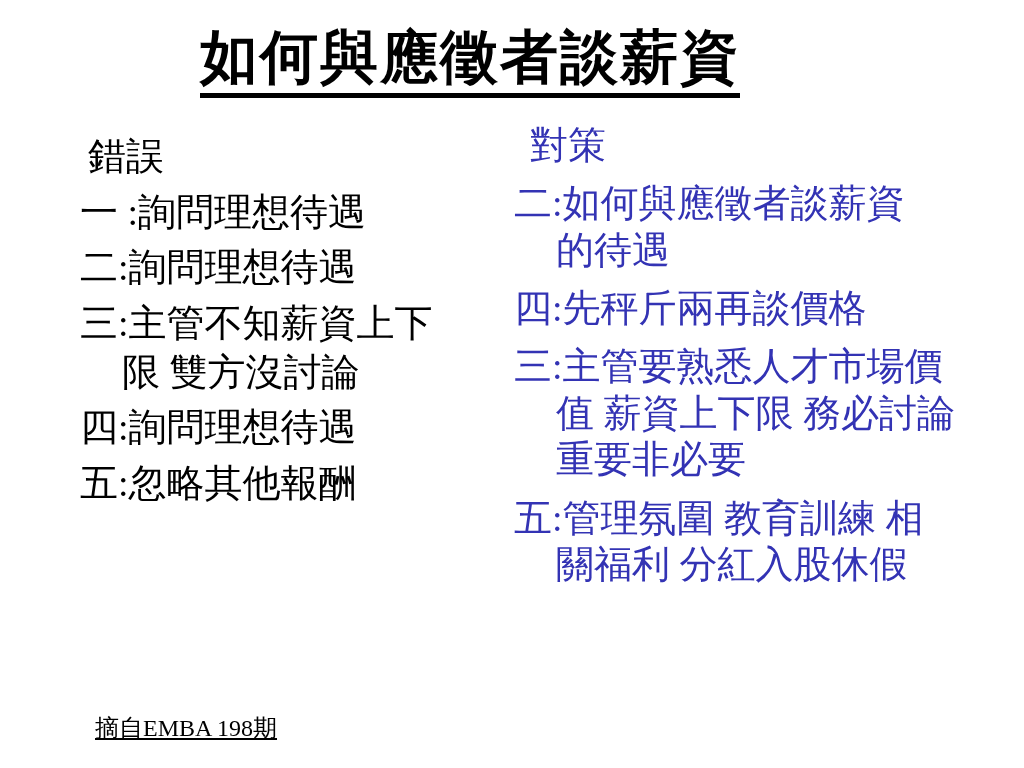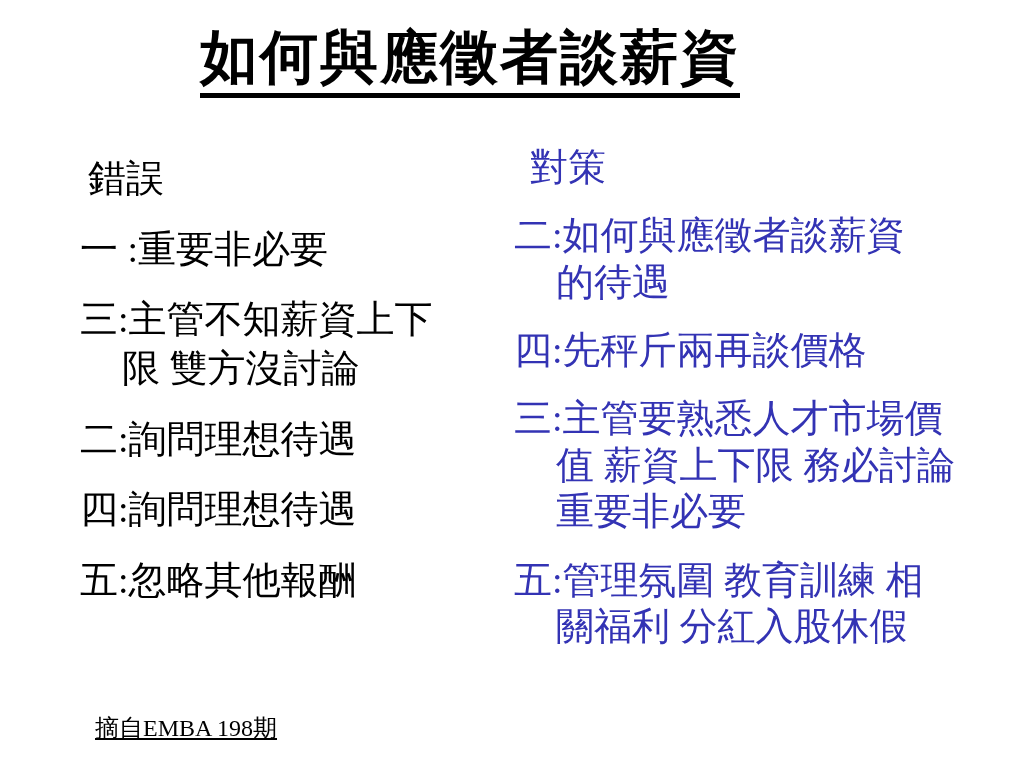--- a/index.html
+++ b/index.html
@@ -48,21 +48,20 @@
     top: 122px;
     width: 500px;
     color: var(--right_text, #3333B4);
     line-height: 1.22;
   }
   .item {
     white-space: pre-line;
     padding-left: 42px;
     text-indent: -42px;
     margin-bottom: 7px;
-    margin-top: 22px;
   }
   .col-right .item { margin-bottom: 12px; }
   .col-header { margin-left: 8px; }
   .col-right .col-header { margin-left: 16px; }
   .footer {
     position: absolute;
     left: 84px;
     top: 712px;
     font-size: 24px;
     color: var(--title_color, #000000);
@@ -74,24 +73,24 @@
 <body>
 
 <div class="slide">
 
   <h1 class="title">
     <span class="title-text">如何與應徵者談薪資</span>
   </h1>
 
   <div class="col col-left">
     <div class="item col-header">錯誤</div>
-    <div class="item">一 :重要非必要</div>
+    <div class="item">一 :詢問理想待遇</div>
+    <div class="item">二:詢問理想待遇</div>
     <div class="item">三:主管不知薪資上下
 限 雙方沒討論</div>
-    <div class="item">二:詢問理想待遇</div>
     <div class="item">四:詢問理想待遇</div>
     <div class="item">五:忽略其他報酬</div>
   </div>
 
   <div class="col col-right">
     <div class="item col-header">對策</div>
     <div class="item">二:如何與應徵者談薪資
 的待遇</div>
     <div class="item">四:先秤斤兩再談價格</div>
     <div class="item">三:主管要熟悉人才市場價

